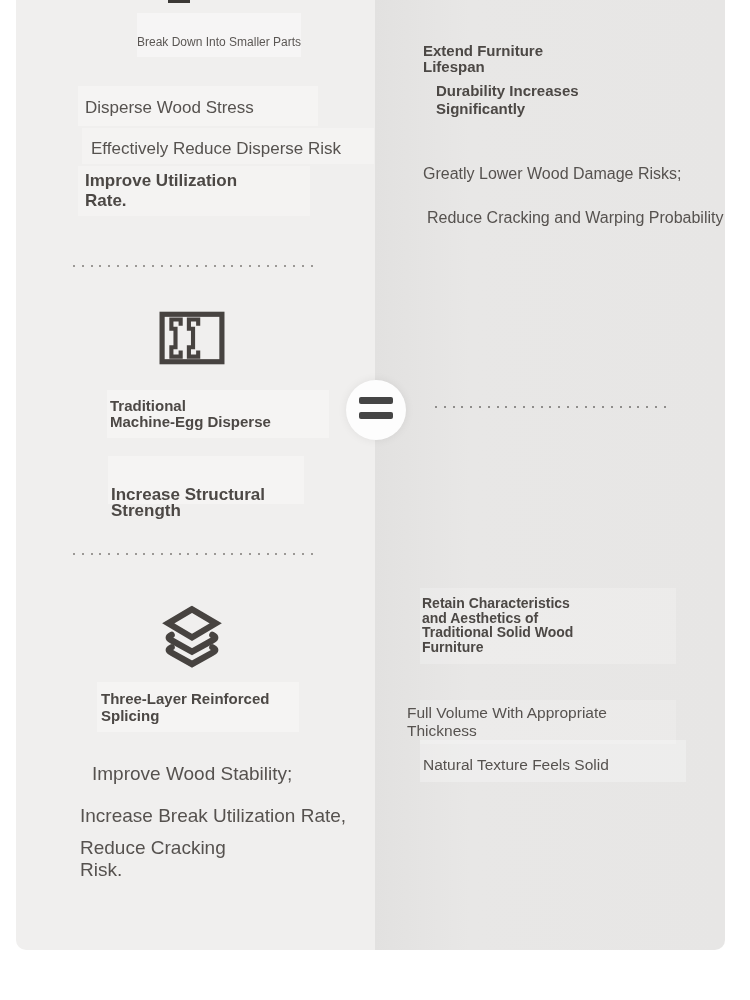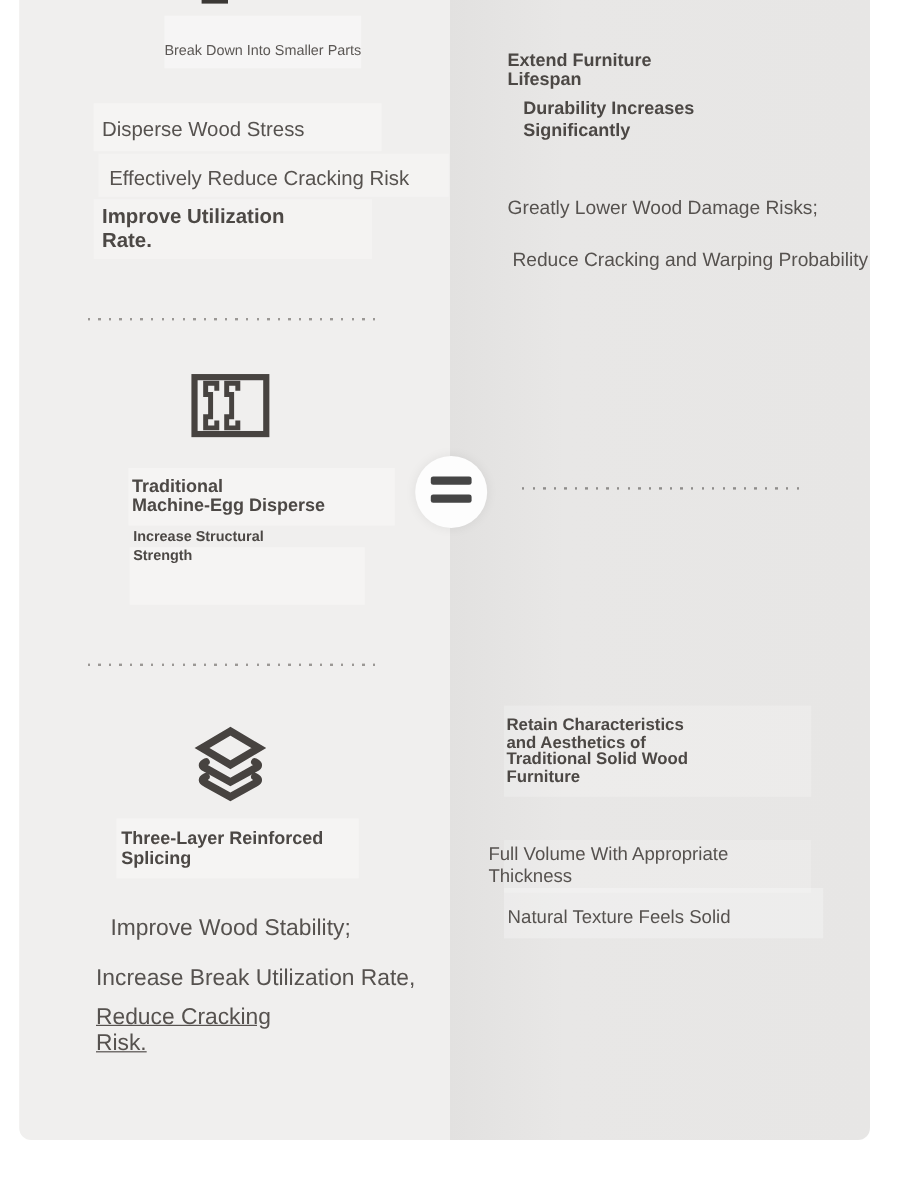--- a/index.html
+++ b/index.html
@@ -57,59 +57,59 @@
 <div class="backdrop" style="left:420px;top:588px;width:256px;height:76px;background:rgba(255,255,255,0.22);"></div>
 <div class="backdrop" style="left:420px;top:700px;width:256px;height:44px;background:rgba(255,255,255,0.18);"></div>
 <div class="backdrop" style="left:420px;top:740px;width:266px;height:42px;background:rgba(255,255,255,0.28);"></div>
 
 <div class="abs" style="left:168px;top:0;width:22px;height:3px;background:#3b3835;"></div>
 
 <div class="abs txt" style="left:137px;top:35px;font-size:12px;color:#5b5754;">Break Down Into Smaller Parts</div>
 
 <div class="abs txt" style="left:85px;top:98px;font-size:17px;">Disperse Wood Stress</div>
 
-<div class="abs txt" style="left:91px;top:139px;font-size:17px;">Effectively Reduce Cracking Risk</div>
+<div class="abs txt" style="left:91px;top:139px;font-size:17px;">Effectively Reduce Disperse Risk</div>
 
 <div class="abs txt b" style="left:85px;top:171px;font-size:17px;line-height:20px;">Improve Utilization
 Rate.</div>
 
 <div class="dots" style="left:73px;top:265px;width:241px;"></div>
 
 <div class="abs" style="left:159px;top:311px;">
   <svg width="66" height="54" viewBox="0 0 64 52" fill="none">
     <rect x="3" y="3" width="58" height="46" stroke="#474340" stroke-width="5"></rect>
     <path d="M21,14 V8 H12 V17 H16 V35 H12 V44 H21 V38" stroke="#474340" stroke-width="4"></path>
     <path d="M38,14 V8 H29 V17 H33 V35 H29 V44 H38 V38" stroke="#474340" stroke-width="4"></path>
   </svg>
 </div>
 
 <div class="abs txt b" style="left:110px;top:398px;font-size:15px;line-height:15.5px;">Traditional
 Machine-Egg Disperse</div>
 
-<div class="abs txt b" style="left:111px;top:440px;font-size:12px;line-height:15.5px;">Increase Structural
+<div class="abs txt b" style="left:111px;top:487px;font-size:17px;line-height:15.5px;">Increase Structural
 Strength</div>
 
 <div class="dots" style="left:73px;top:553px;width:241px;"></div>
 
 <div class="abs" style="left:156px;top:603px;">
   <svg width="72" height="66" viewBox="0 0 24 24" fill="none" stroke="#474340" stroke-width="2.3" stroke-linecap="round" stroke-linejoin="miter">
     <path d="M12,2.3 L3.4,7.4 L12,12.5 L20.6,7.4 Z"></path>
     <path d="M4.6,11.6 C3.2,12.3 3.2,12.9 4.6,13.6 L12,17.7 L19.4,13.6 C20.8,12.9 20.8,12.3 19.4,11.6"></path>
     <path d="M4.6,16.1 C3.2,16.8 3.2,17.4 4.6,18.1 L12,22.2 L19.4,18.1 C20.8,17.4 20.8,16.8 19.4,16.1"></path>
   </svg>
 </div>
 
 <div class="abs txt b" style="left:101px;top:691px;font-size:15px;line-height:16.5px;">Three-Layer Reinforced
 Splicing</div>
 
 <div class="abs txt" style="left:92px;top:763px;font-size:19px;">Improve Wood Stability;</div>
 
 <div class="abs txt" style="left:80px;top:805px;font-size:19px;">Increase Break Utilization Rate,</div>
 
-<div class="abs txt" style="left:80px;top:837px;font-size:19px;line-height:22px;text-decoration:underline;">Reduce Cracking
+<div class="abs txt" style="left:80px;top:837px;font-size:19px;line-height:22px;">Reduce Cracking
 Risk.</div>
 
 <div class="eq-circle">
   <div class="eq-bar" style="top:17px;"></div>
   <div class="eq-bar" style="top:32px;"></div>
 </div>
 
 <div class="dots dark" style="left:435px;top:406px;width:237px;"></div>
 
 <div class="abs txt b" style="left:423px;top:43px;font-size:15px;line-height:16px;">Extend Furniture

